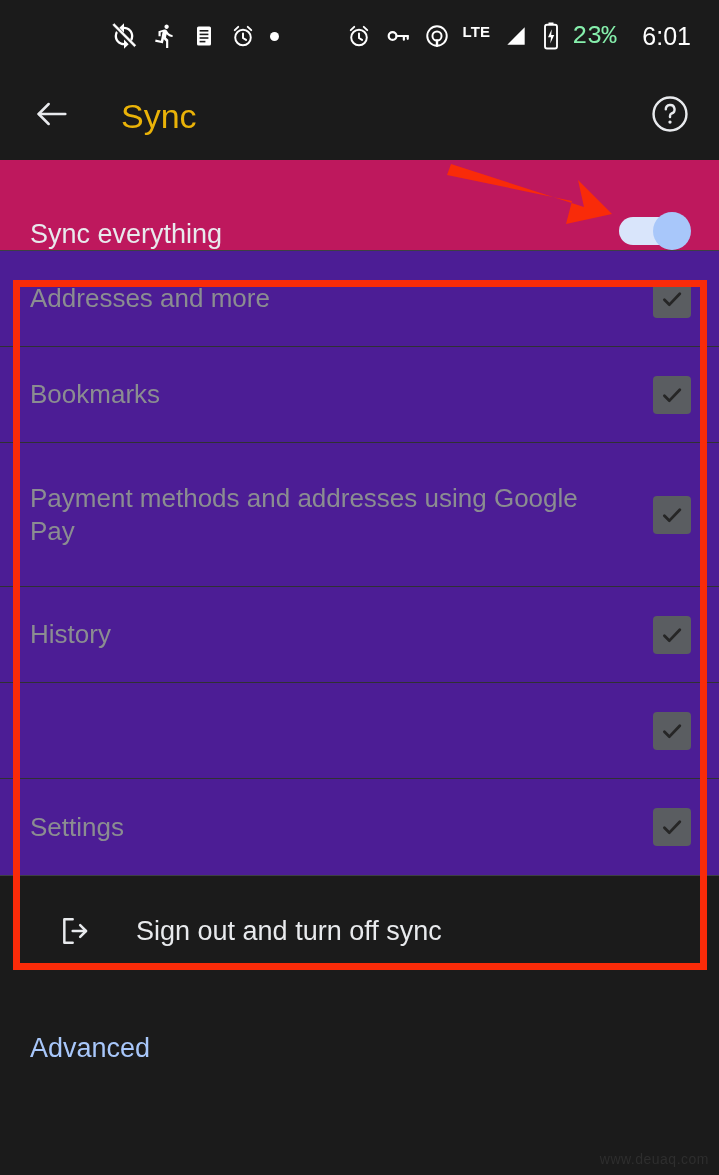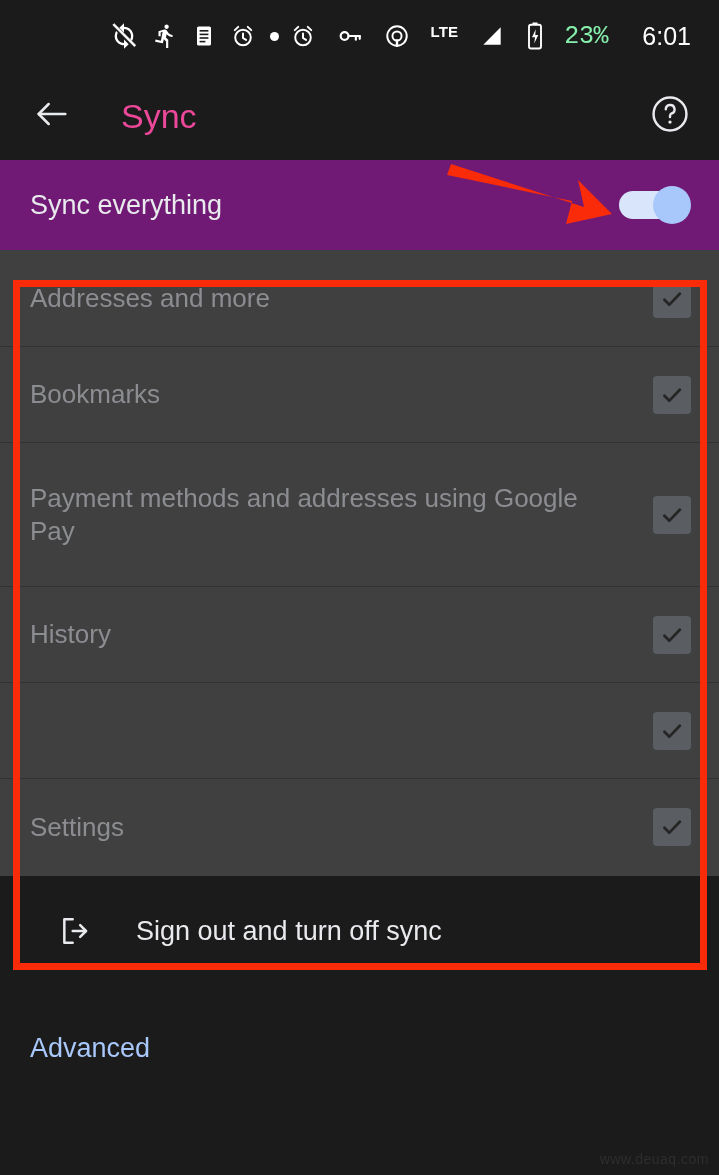--- a/index.html
+++ b/index.html
@@ -28,21 +28,21 @@
   }
   .status-left {
     display: flex;
     align-items: center;
     gap: 14px;
     padding-left: 110px;
   }
   .status-right {
     display: flex;
     align-items: center;
-    gap: 20px;
+    gap: 12px;
     margin-left: auto;
     padding-right: 8px;
   }
   .sicon { display: inline-flex; align-items: center; justify-content: center; }
   .sicon svg { display: block; }
   .lte-text {
     color: #ffffff;
     font-size: 15px;
     font-weight: bold;
     letter-spacing: 0.2px;
@@ -75,40 +75,40 @@
     align-items: center;
     padding: 0 26px 0 30px;
     background: #1b1b1b;
   }
   .back-btn {
     width: 44px; height: 44px;
     display: flex; align-items: center; justify-content: center;
     cursor: pointer;
   }
   .appbar-title {
-    color: #ec4899;
+    color: #eab308;
     font-size: 34px;
     font-weight: 400;
     margin-left: 47px;
     letter-spacing: 0px;
   }
   .help-btn {
     margin-left: auto;
     width: 46px; height: 46px;
     display: flex; align-items: center; justify-content: center;
     cursor: pointer;
   }
 
   
   .sync-all-row {
     height: 90px;
     display: flex;
-    align-items: center;
+    align-items: flex-end;
     padding: 0 28px 0 30px;
-    background: #701a75;
+    background: #be185d;
   }
   .sync-all-label {
     color: #e8eaed;
     font-size: 27px;
     font-weight: 400;
   }
   .toggle {
     margin-left: auto;
     position: relative;
     width: 72px;
@@ -132,21 +132,21 @@
   }
 
   .divider {
     height: 1px;
     background: #3c4043;
     width: 100%;
   }
 
   
   .list {
-    background: #404040;
+    background: #4c1d95;
   }
   .list-row {
     position: relative;
     display: flex;
     align-items: center;
     min-height: 96px;
     padding: 0 28px 0 30px;
     border-bottom: 1px solid #303134;
     cursor: default;
   }

